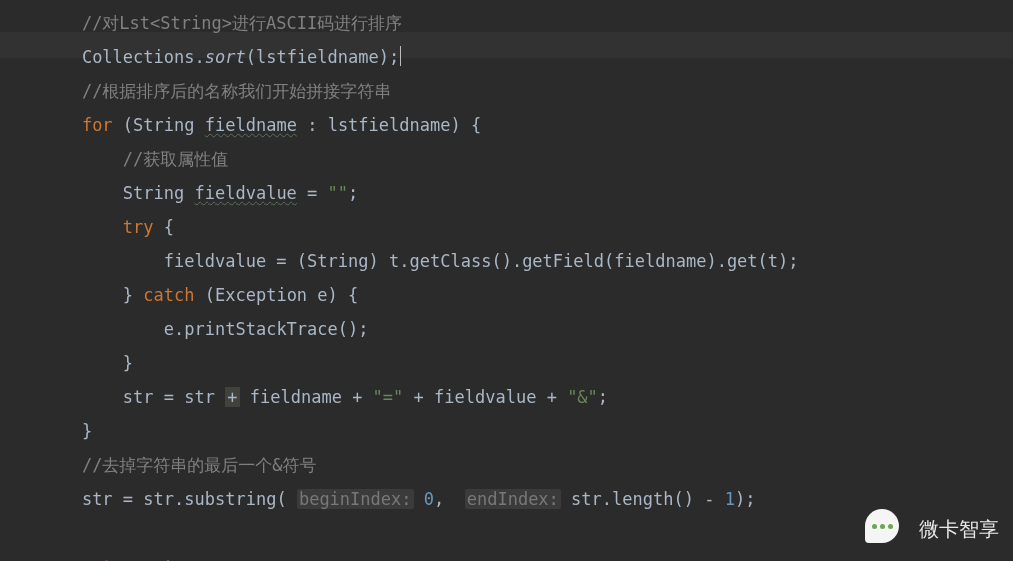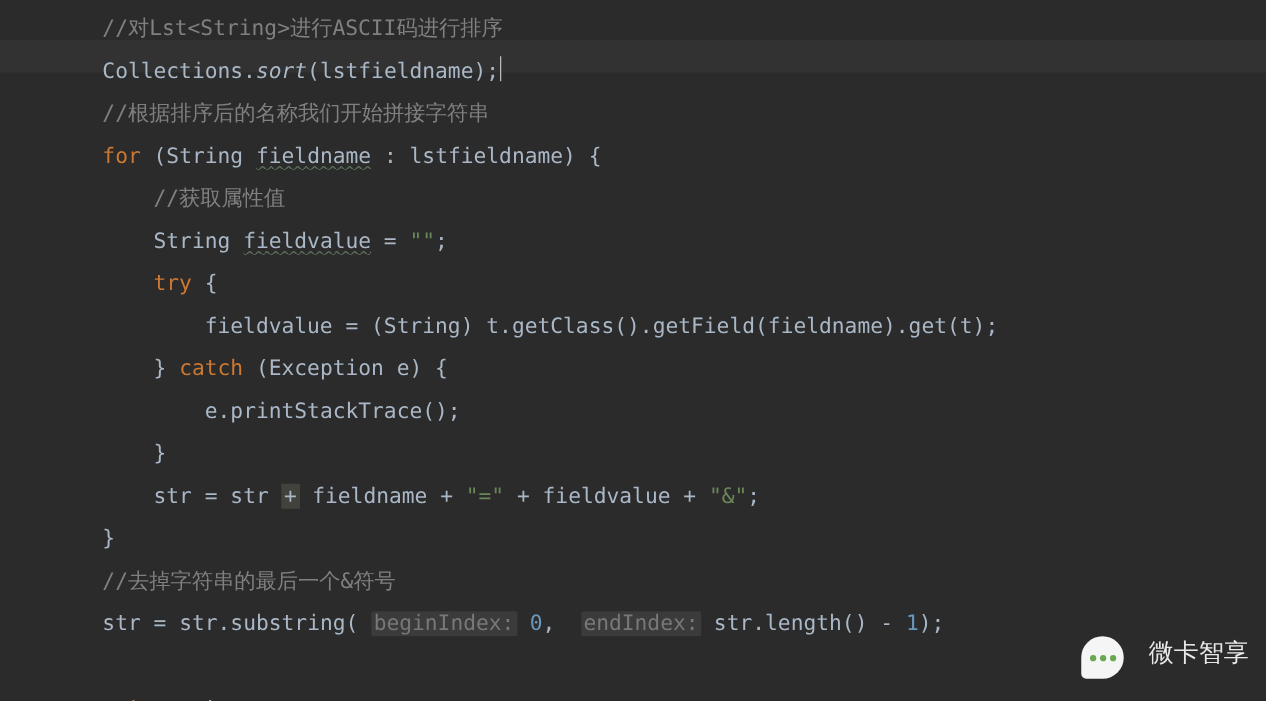--- a/index.html
+++ b/index.html
@@ -46,21 +46,21 @@
     margin-left:1px;
   }
   .op-hl { background:#41423c; padding:0 2px; }
   .param-hl { background:#3b3b3b; padding:0 2px; border-radius:2px; }
 
   .watermark {
     position:absolute;
     right:14px;
     bottom:18px;
     display:flex;
-    align-items:flex-start;
+    align-items:flex-end;
     gap:20px;
     color:#e8e8e8;
     font-family: "Microsoft YaHei", "PingFang SC", sans-serif;
     font-size:20px;
     z-index:5;
   }
   .watermark .bubble {
     width:34px; height:34px;
     border-radius:17px 17px 17px 4px;
     background:#f5f5f5;

